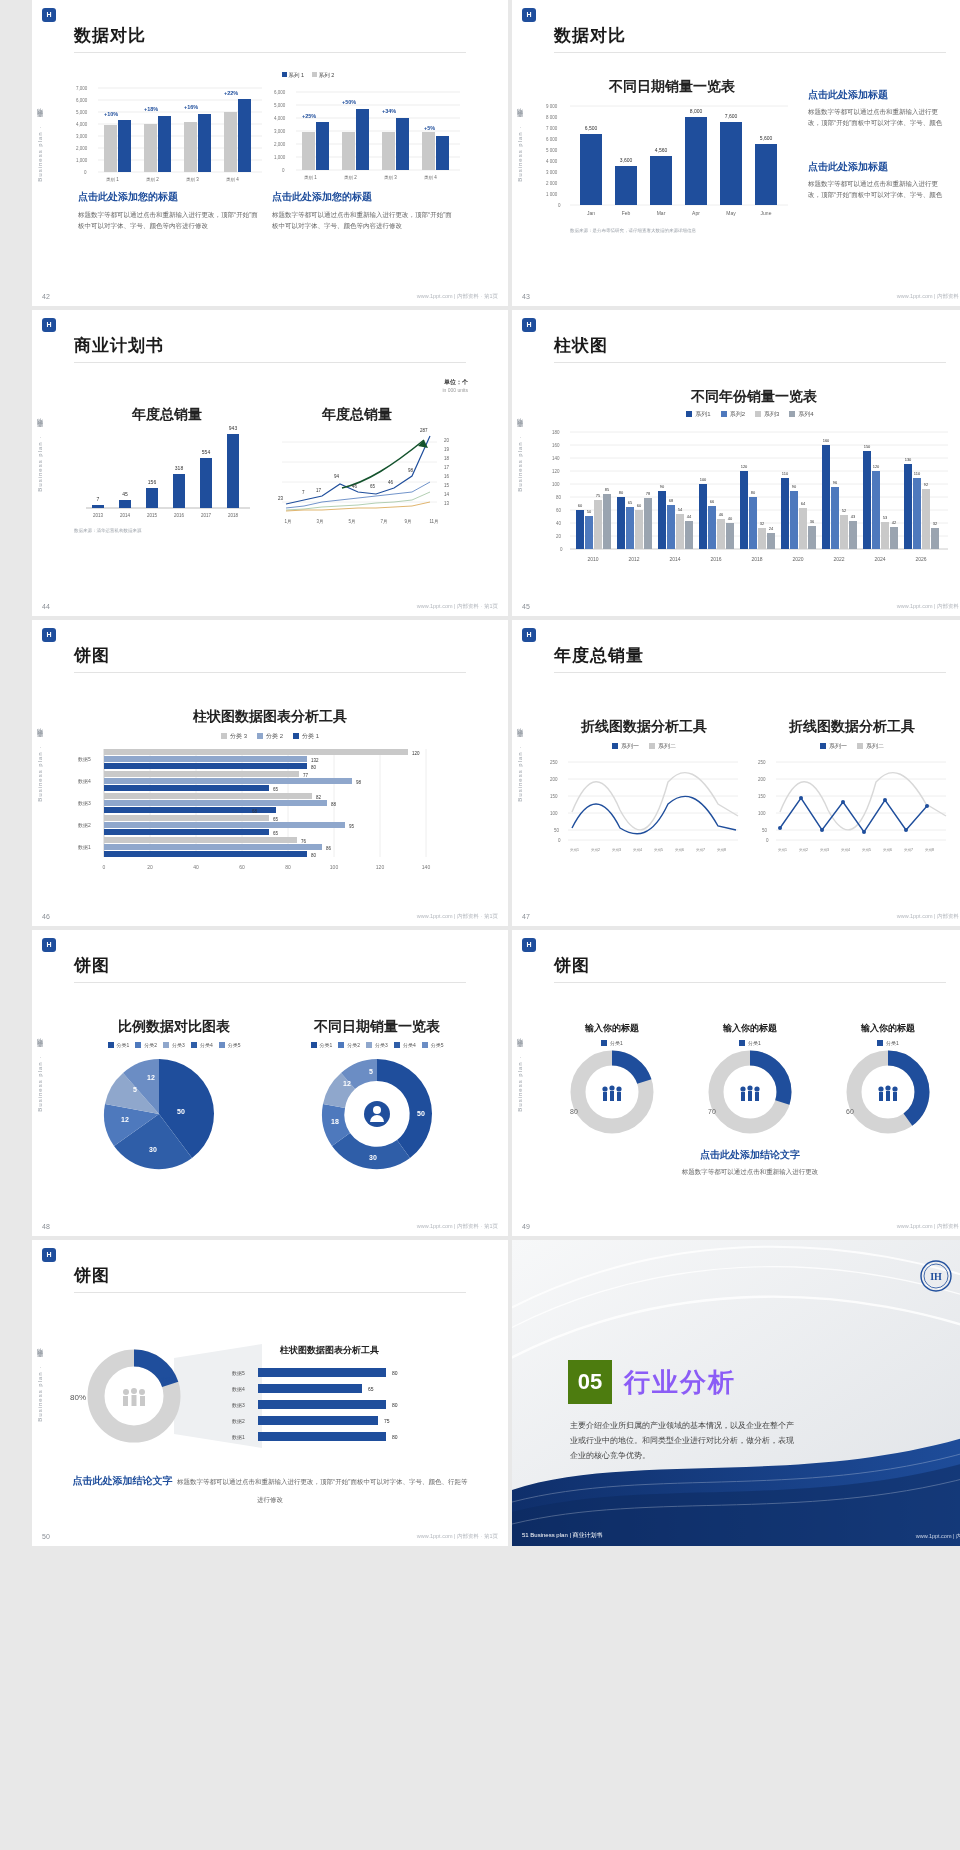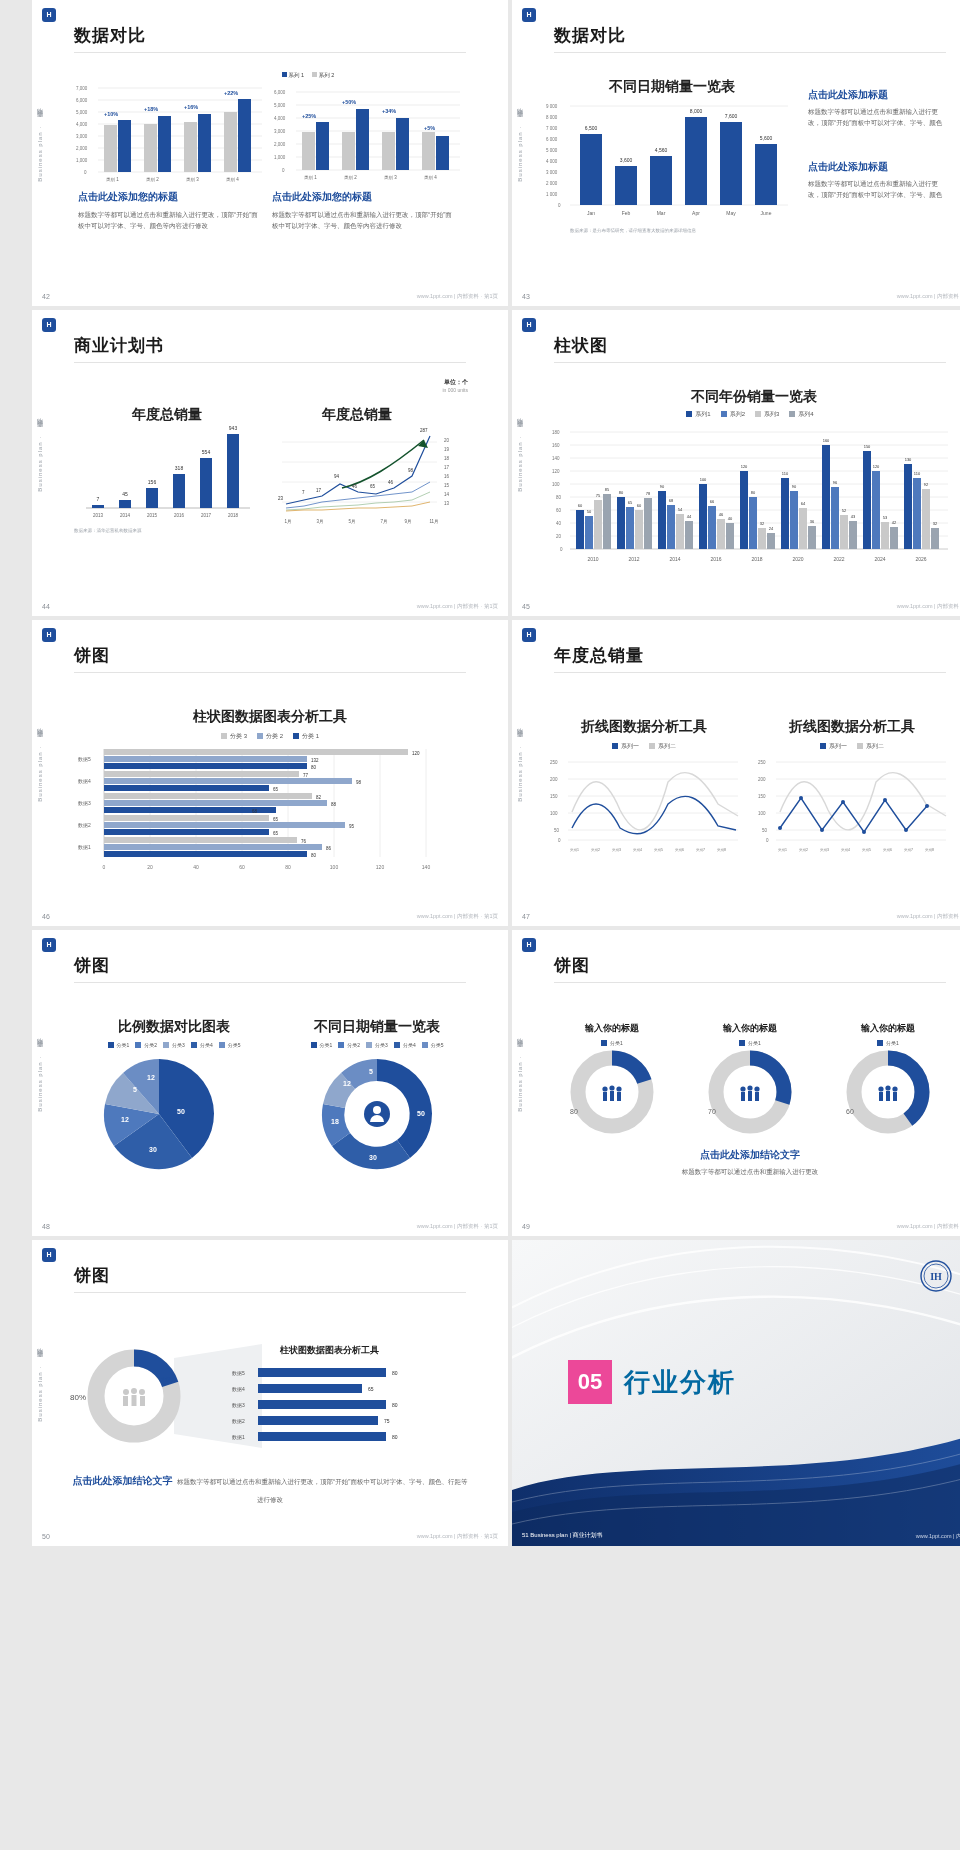--- a/index.html
+++ b/index.html
@@ -853,23 +853,24 @@
         <path d="M0,284 C140,250 300,284 476,232" stroke-width="1"></path>
       </g>
       <g transform="translate(424,36)">
         <circle r="15" fill="none" stroke="#1f4e9c" stroke-width="1.4"></circle>
         <circle r="12" fill="none" stroke="#1f4e9c" stroke-width="0.8"></circle>
         <text y="4" text-anchor="middle" font-size="10" fill="#1f4e9c" font-weight="bold" font-family="Liberation Serif">IH</text>
       </g>
     </svg>
 
     <div style="position:absolute;left:56px;top:120px;display:flex;align-items:center;gap:12px">
-      <div style="width:44px;height:44px;background:#ec4899;color:#fff;font-size:22px;font-weight:bold;display:flex;align-items:center;justify-content:center">05</div>
-      <div style="font-size:26px;font-weight:bold;color:#0369a1;letter-spacing:2px">行业分析</div>
-    </div>
+      <div style="width:44px;height:44px;background:#4d7c0f;color:#fff;font-size:22px;font-weight:bold;display:flex;align-items:center;justify-content:center">05</div>
+      <div style="font-size:26px;font-weight:bold;color:#8b5cf6;letter-spacing:2px">行业分析</div>
+    </div>
+    <div style="position:absolute;left:58px;top:178px;width:230px;font-size:8px;line-height:1.9;color:#444">主要介绍企业所归属的产业领域的基本情况，以及企业在整个产业或行业中的地位。和同类型企业进行对比分析，做分析，表现企业的核心竞争优势。</div>
 
     <div style="position:absolute;left:10px;bottom:6px;font-size:6px;color:#ffffff">
       <span>51</span> <span>Business plan | 商业计划书</span>
     </div>
     <div style="position:absolute;right:10px;bottom:6px;font-size:5.5px;color:#ccd6e8">www.1ppt.com | 内部资料</div>
   </div>
 
 </div>
 
 </body></html>

